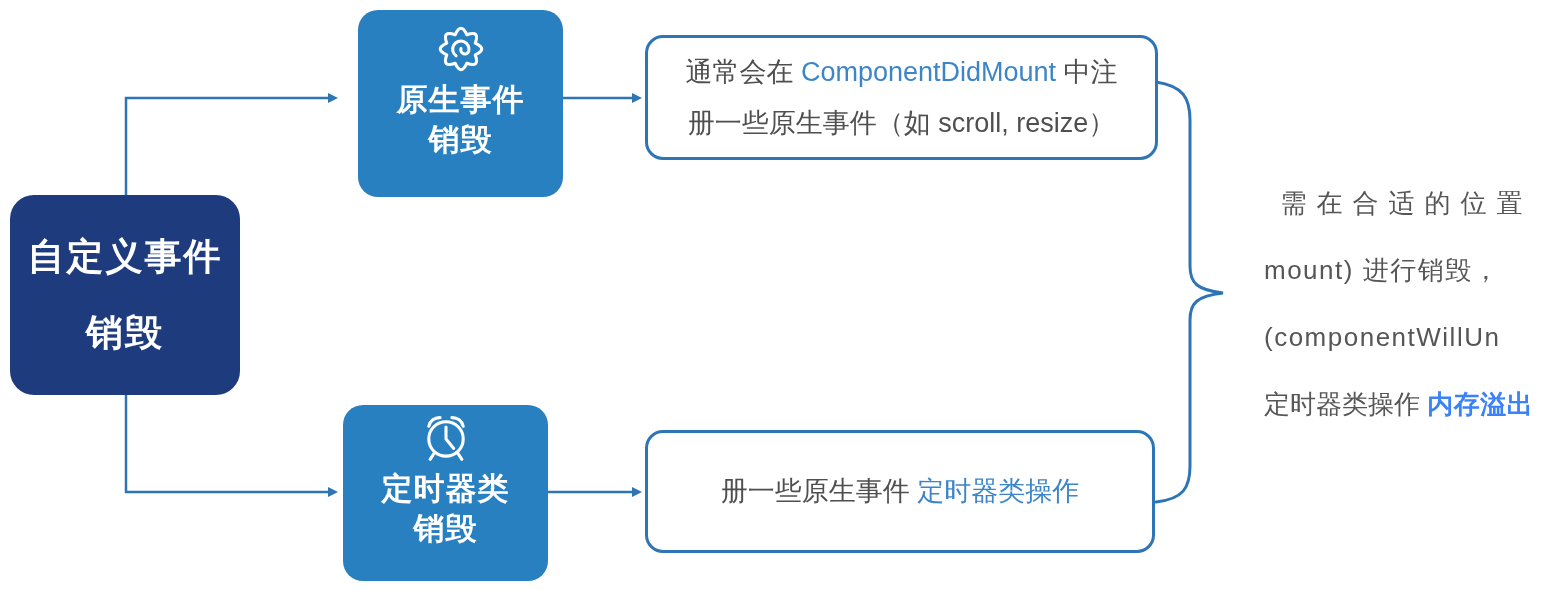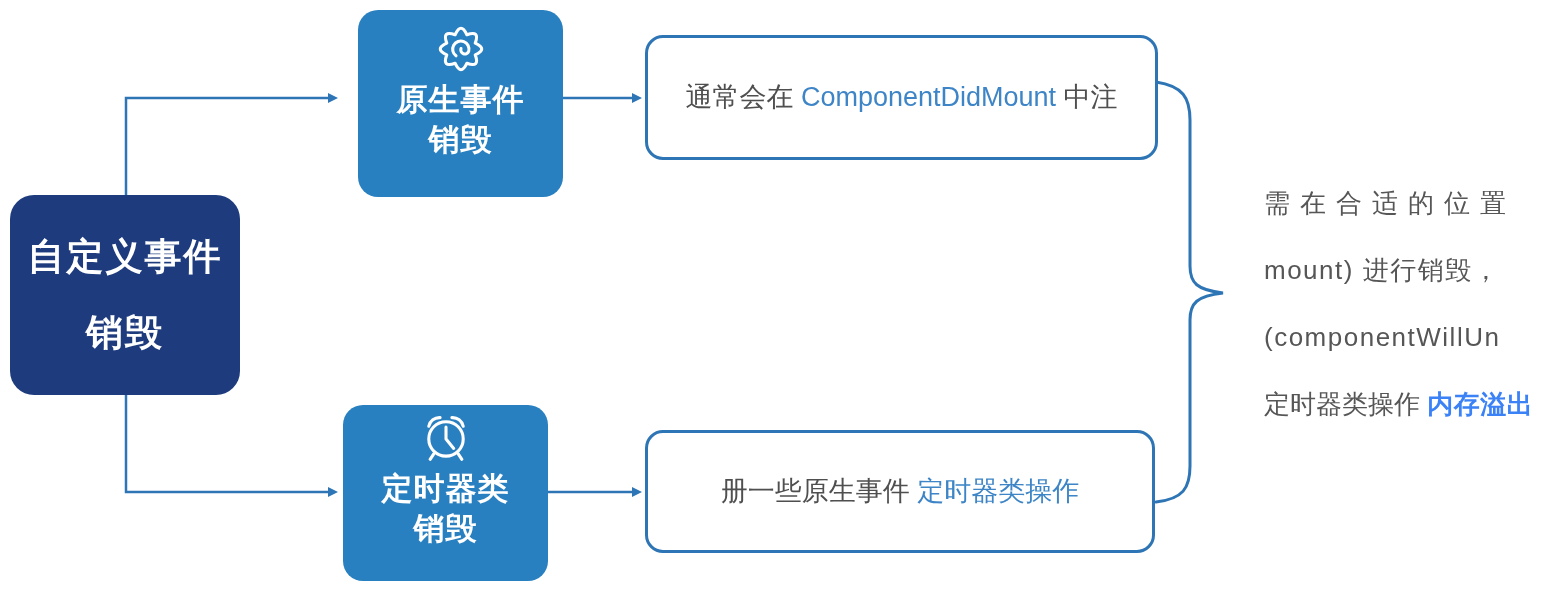--- a/index.html
+++ b/index.html
@@ -40,21 +40,21 @@
   .note-box.bottom{left:645px;top:430px;width:504px;height:117px;}
   .note-box .code{color:#3d85c6;}
   .note-line{white-space:nowrap;}
 
   
   .annotation{
     position:absolute;left:1264px;top:170px;width:285px;z-index:2;
     color:#565656;font-size:26px;
   }
   .annotation .ann-line{display:block;height:67px;line-height:67px;white-space:nowrap;}
-  .annotation .ann-line.spread{letter-spacing:10px;}
+  .annotation .ann-line.spread{letter-spacing:10px;text-align:center;}
   .annotation .ann-line.latin{letter-spacing:1.5px;}
   .annotation .hl{color:#3b82f6;font-weight:700;letter-spacing:0.5px;}
 </style>
 </head>
 <body>
 
 <div class="canvas">
 
   <svg class="connectors" width="1552" height="590" viewBox="0 0 1552 590">
     <defs>
@@ -100,20 +100,21 @@
       <path d="M18.5,49.5 L14.5,55.5 M45.5,49.5 L49.5,55.5" fill="none" stroke="#ffffff" stroke-width="3.4" stroke-linecap="round"></path>
     </svg>
     <span>定时器类</span>
     <span>销毁</span>
   </div>
 
   <div class="note-box top">
     <div class="note-line">
       <span>通常会在 </span><span class="code">ComponentDidMount</span><span> 中注</span>
     </div>
+    <div class="note-line">册一些原生事件（如 scroll, resize）</div>
   </div>
 
   <div class="note-box bottom">
     <div class="note-line">
       <span>册一些原生事件 </span><span class="code">定时器类操作</span>
     </div>
   </div>
 
   <div class="annotation">
     <span class="ann-line spread">需在合适的位置</span>

